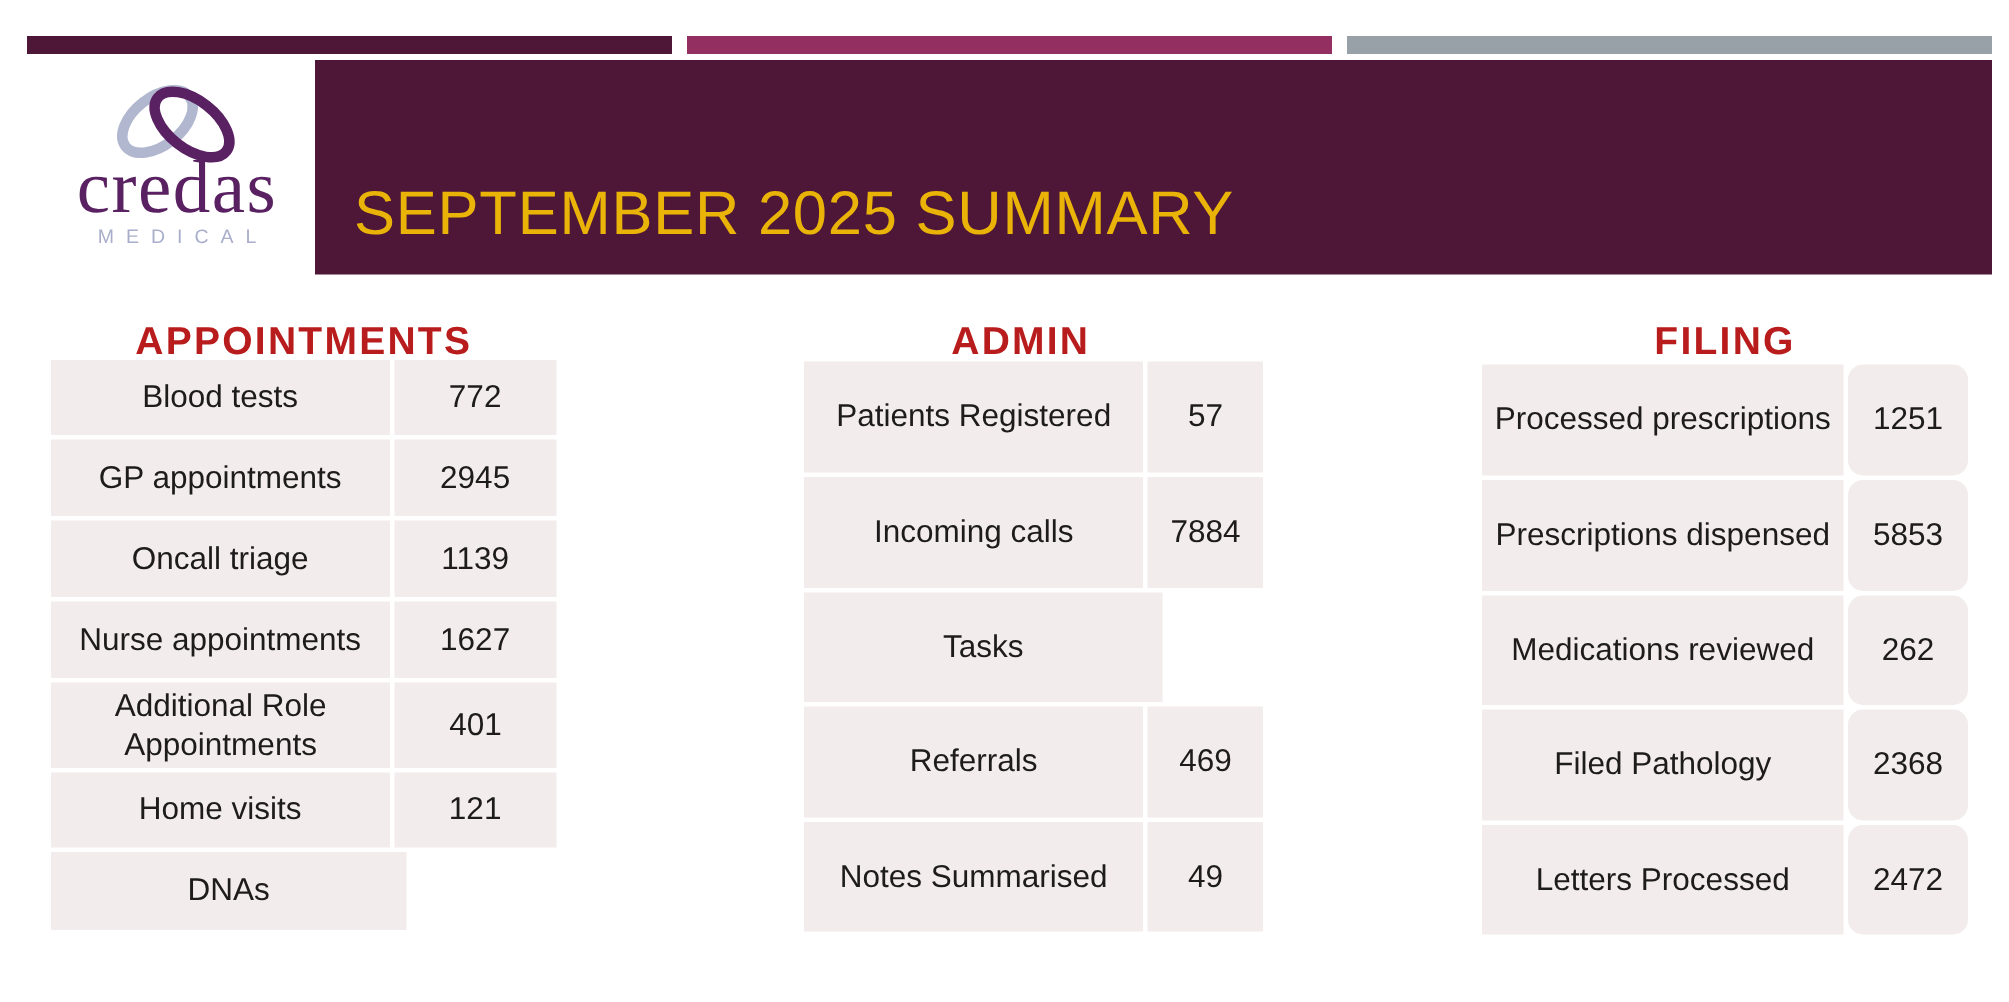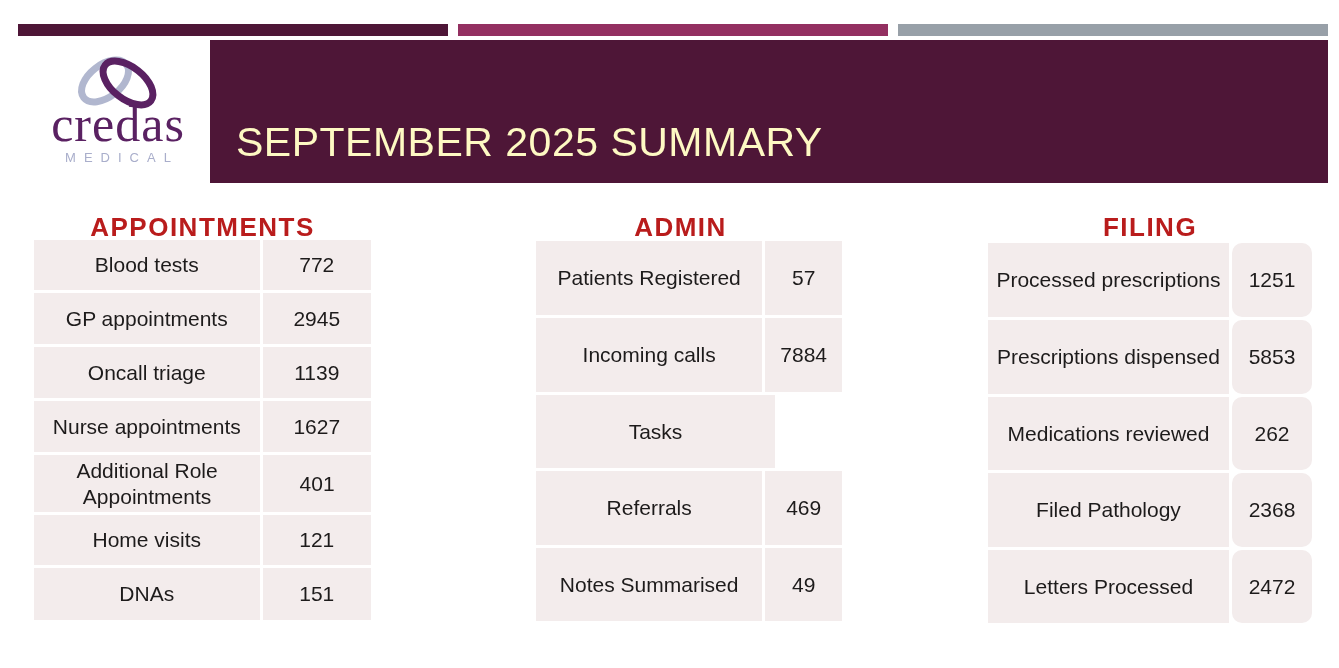--- a/index.html
+++ b/index.html
@@ -24,21 +24,21 @@
   .header-block {
     position: absolute;
     left: 210px; top: 40px;
     width: 1118px; height: 143px;
     background: #4E1637;
     display: flex;
     align-items: flex-end;
     padding: 0 0 20px 26px;
   }
   .slide-title {
-    color: #fef9c3;
+    color: #eab308;
     font-size: 41px;
     font-weight: 400;
     letter-spacing: 0.5px;
     line-height: 1;
     white-space: nowrap;
   }
 
   
   .logo {
     position: absolute;
@@ -154,21 +154,20 @@
     <div class="trow" style="height:57px">
       <div class="cell label" style="padding:0 18px">Additional Role Appointments</div>
       <div class="cell value">401</div>
     </div>
     <div class="trow" style="height:50px">
       <div class="cell label">Home visits</div>
       <div class="cell value">121</div>
     </div>
     <div class="trow" style="height:52px">
       <div class="cell label">DNAs</div>
-      <div class="cell value">151</div>
     </div>
   </div>
 
   <div class="stat-table t-admin">
     <div class="trow" style="height:74px">
       <div class="cell label">Patients Registered</div>
       <div class="cell value">57</div>
     </div>
     <div class="trow" style="height:74px">
       <div class="cell label">Incoming calls</div>

